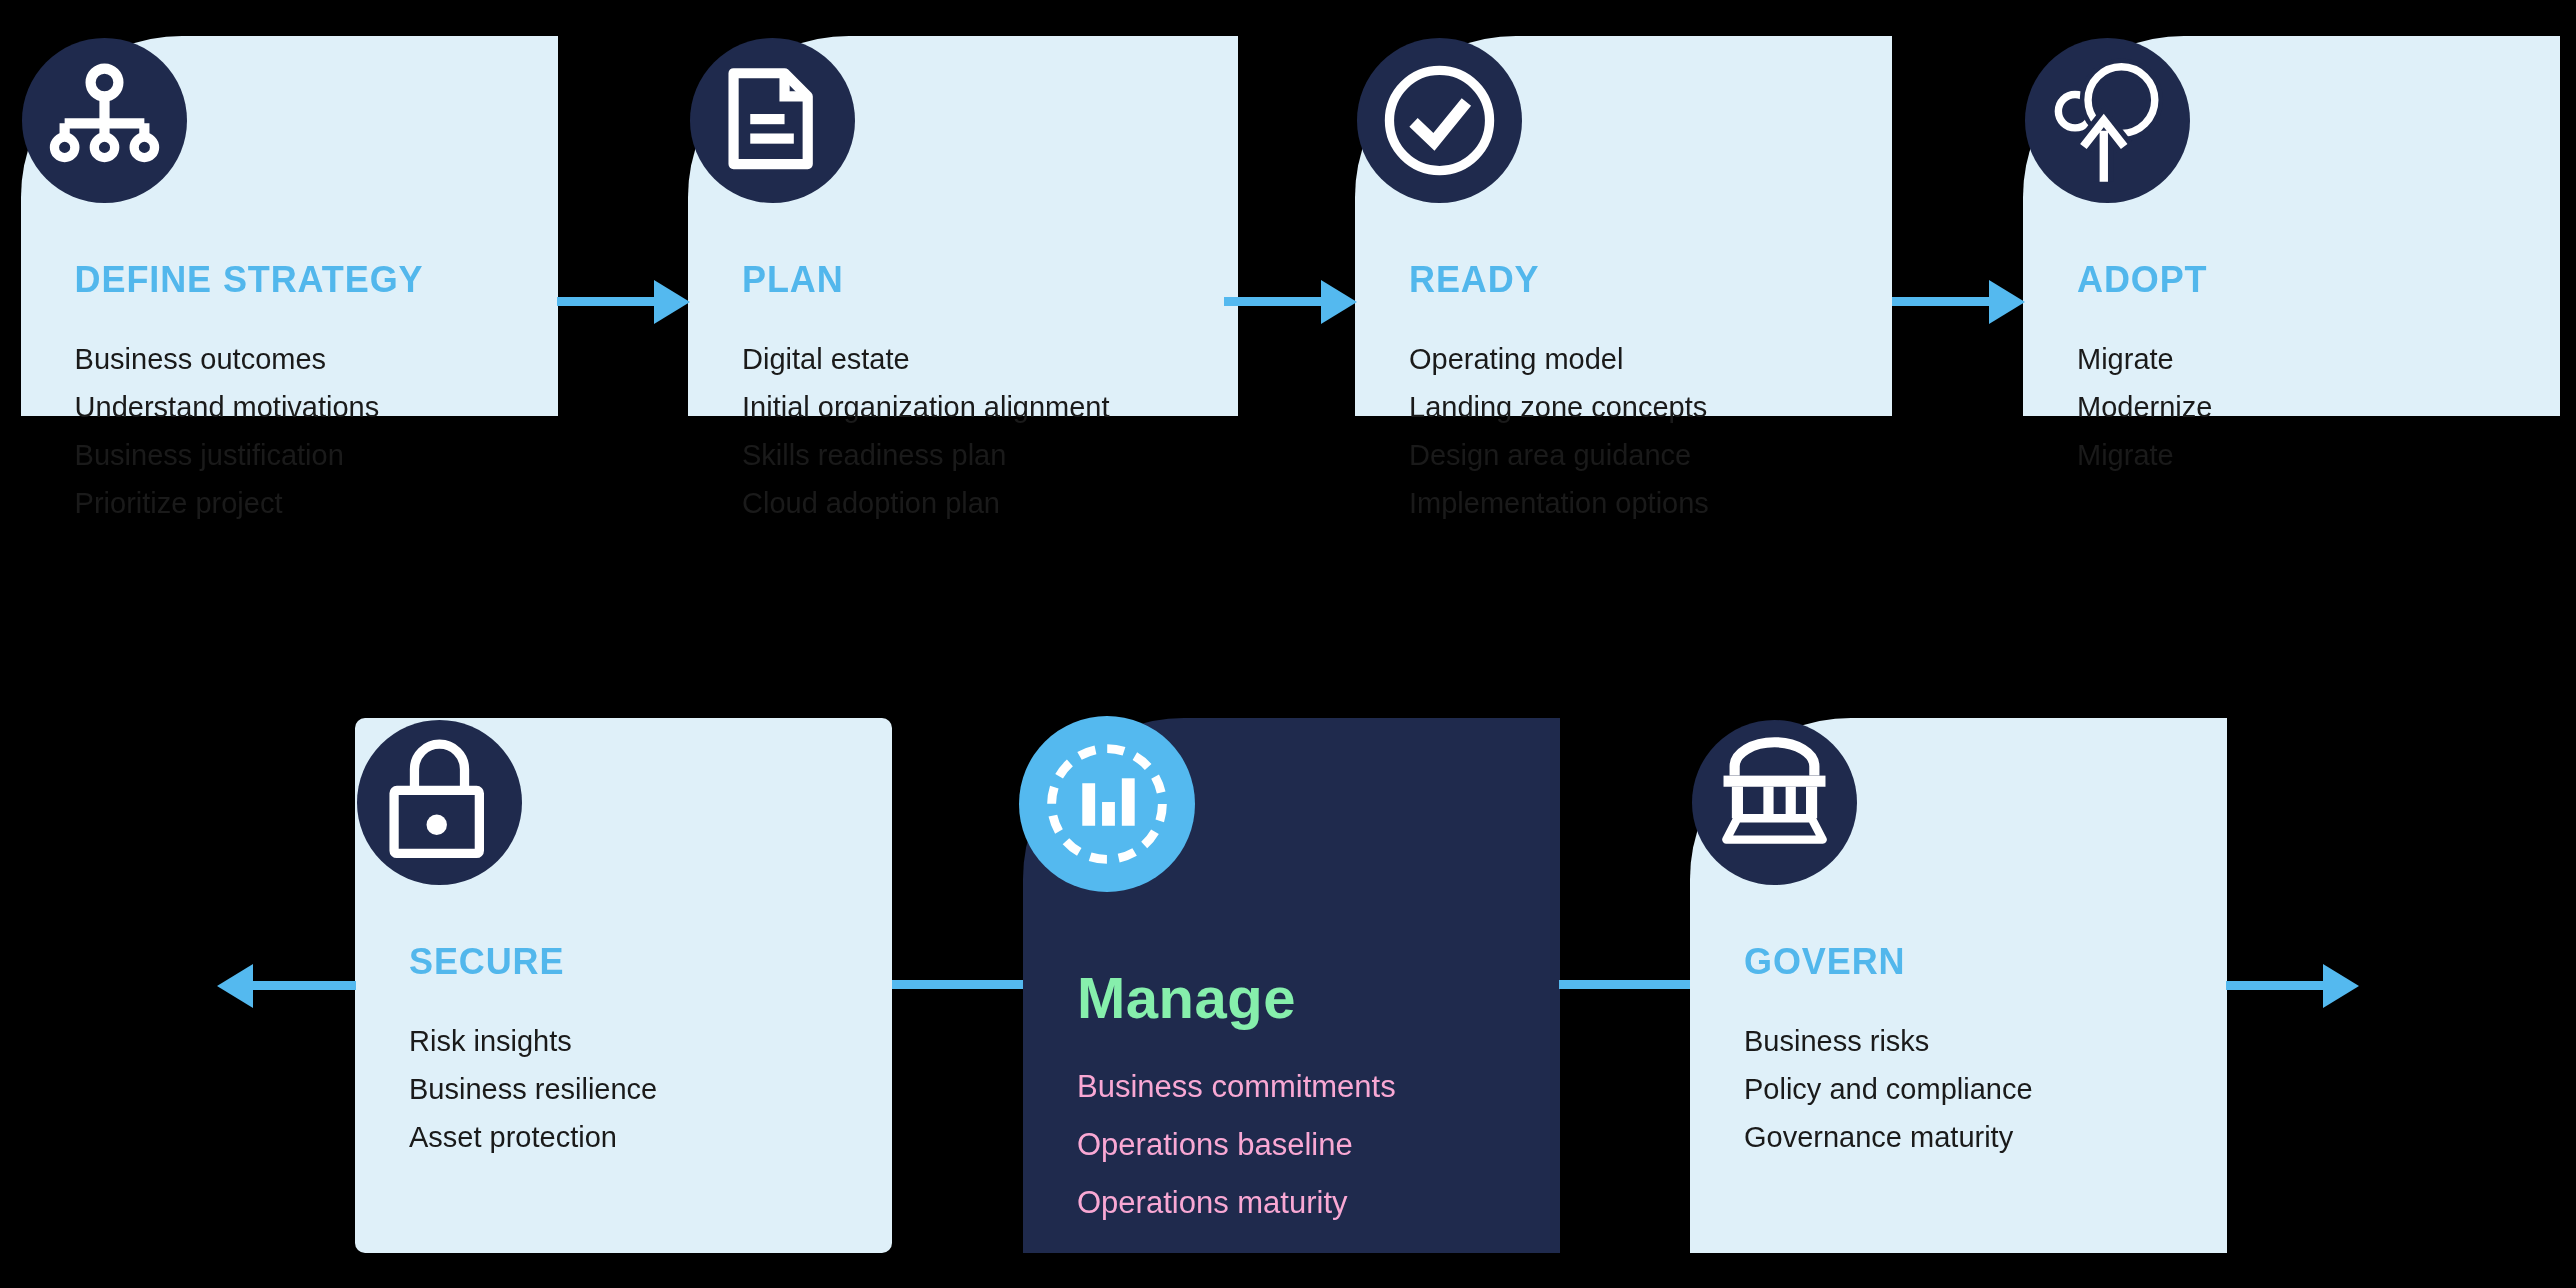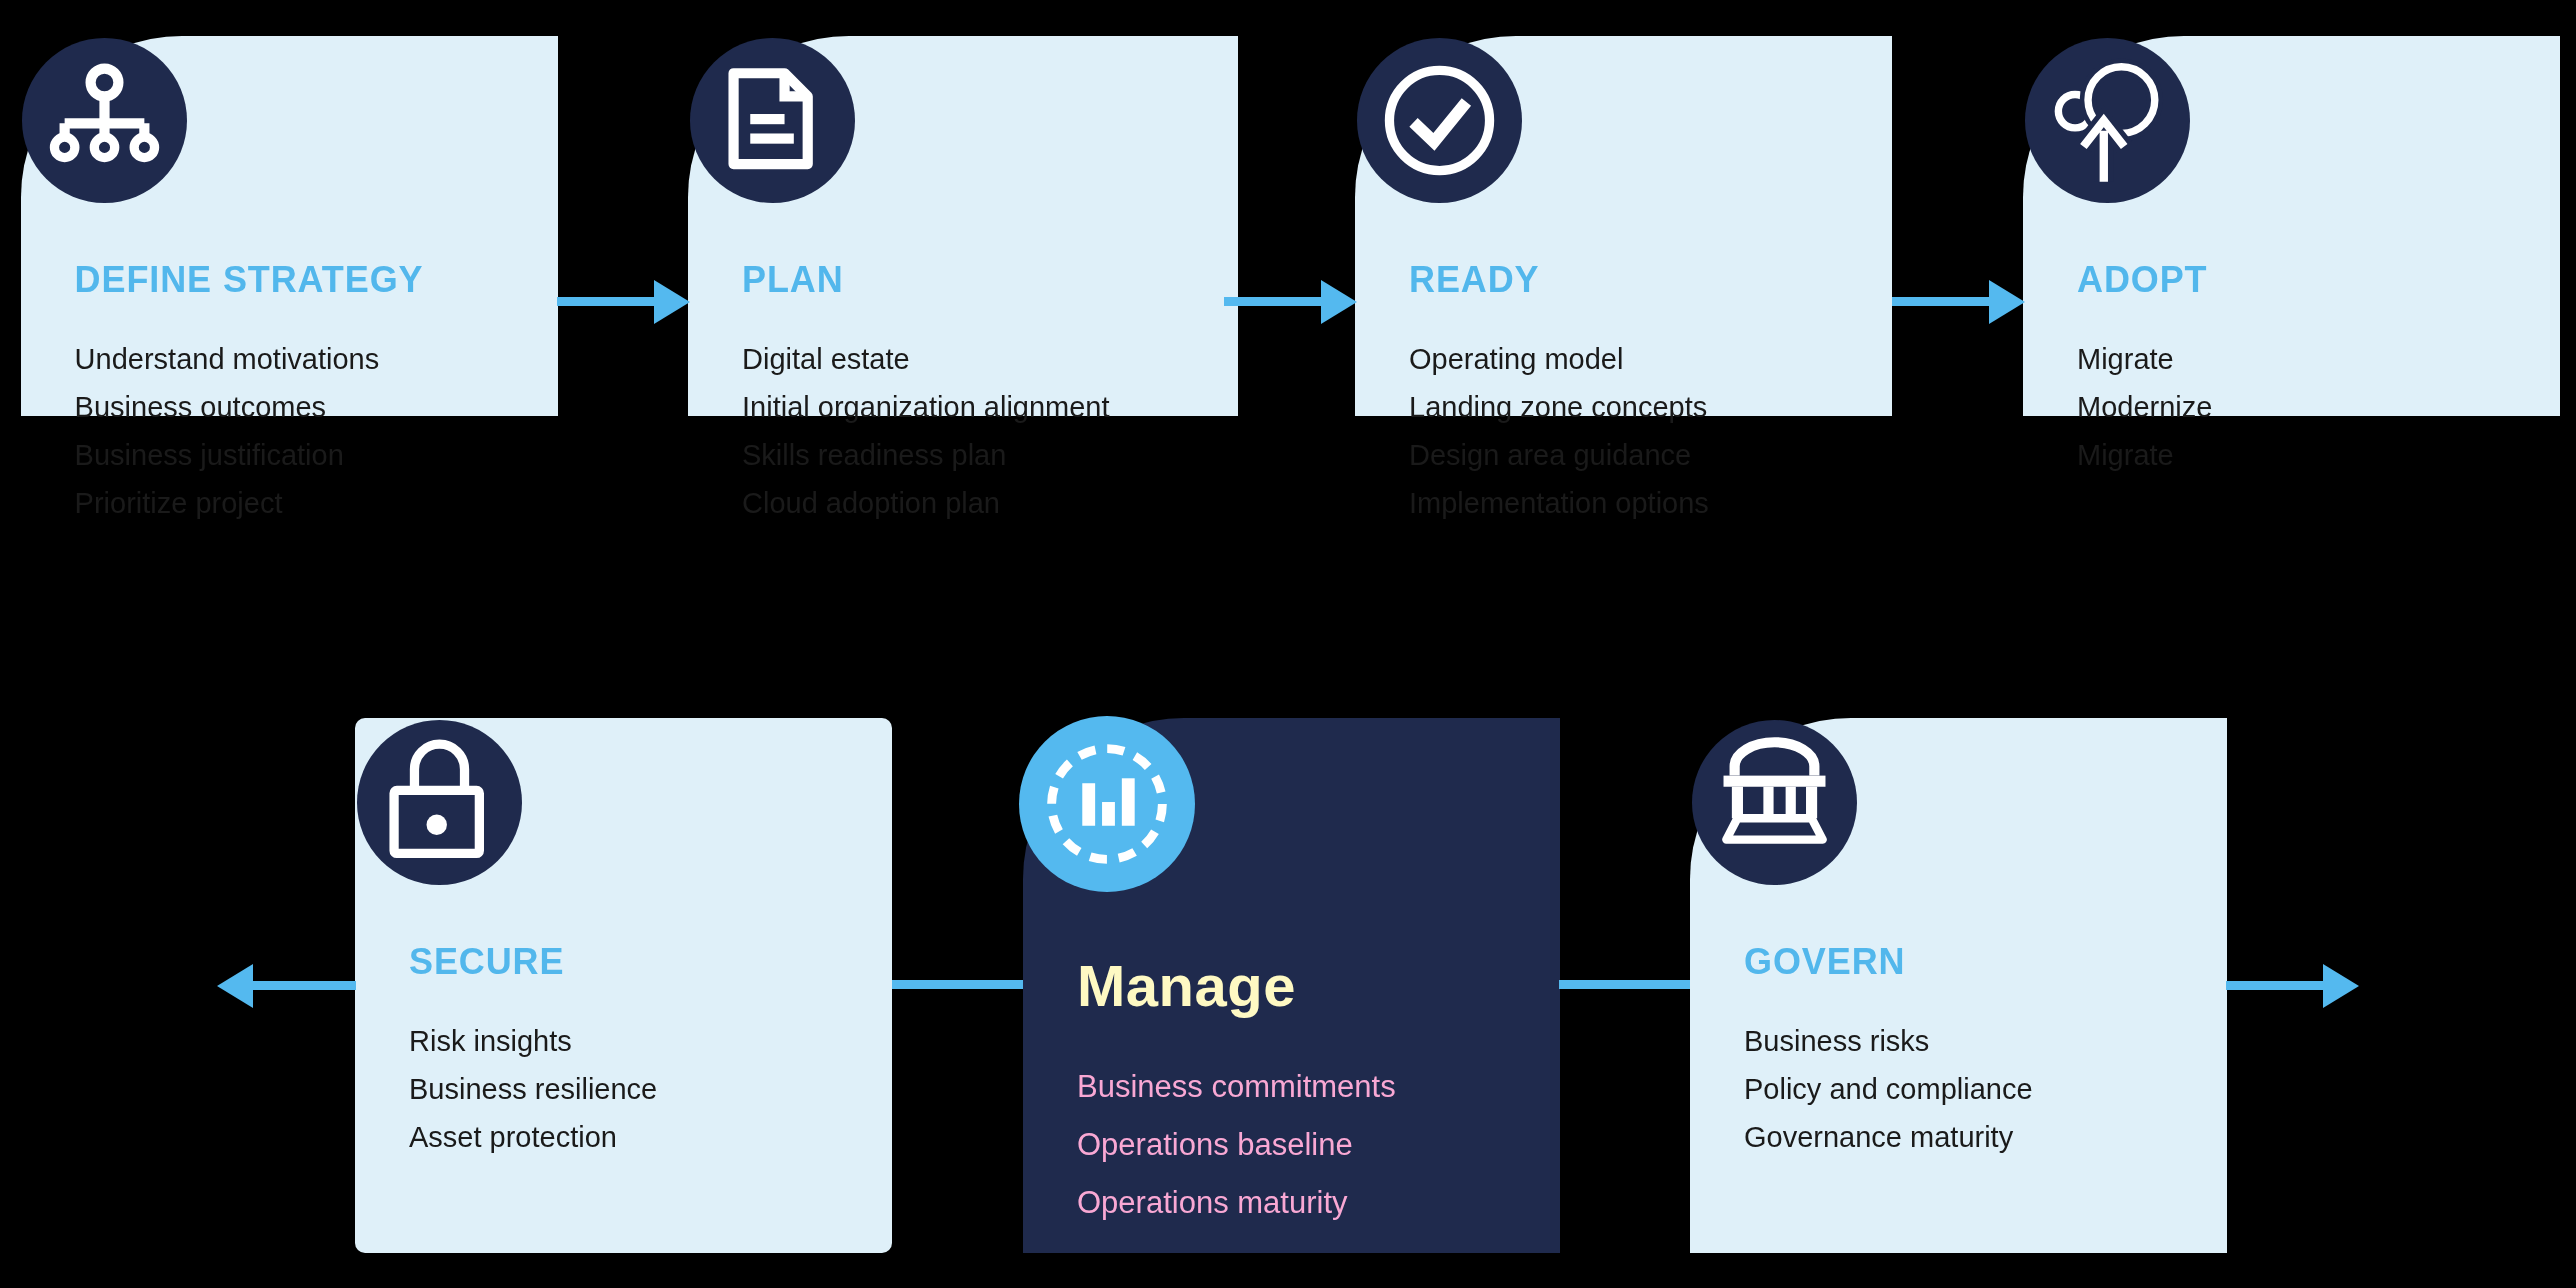--- a/index.html
+++ b/index.html
@@ -18,21 +18,21 @@
 
   .icon-circle{position:absolute;left:1.9px;top:1.9px;width:165px;height:165px;border-radius:50%;
                background:#1f2a4d;}
   .icon-circle svg{position:absolute;left:0;top:0;width:100%;height:100%;}
   .icon-circle--accent{background:#54b9ef;left:-3.7px;top:-1.9px;width:176px;height:176px;}
 
   .card-title{position:absolute;left:54px;top:224px;margin:0;
               font-size:36px;line-height:39px;font-weight:700;letter-spacing:0.9px;color:#52b7ec;}
   .card-items{position:absolute;left:54px;top:299px;margin:0;padding:0;list-style:none;
               font-size:29px;line-height:48px;color:#1a1a1a;font-weight:400;}
-  .card--dark .card-title{top:237px;font-size:58px;line-height:62px;letter-spacing:0.5px;color:#fef9c3;}
+  .card--dark .card-title{top:249px;font-size:58px;line-height:62px;letter-spacing:0.5px;color:#86efac;}
   .card--dark .card-items{top:340px;font-size:31px;line-height:58px;color:#f9a8d4;}
 
   .arrow{position:absolute;display:flex;align-items:center;height:45px;}
   .arrow .shaft{display:block;width:97px;height:9.3px;background:#54b9ef;}
   .arrow .head-right{display:block;width:0;height:0;
         border-top:22.4px solid transparent;border-bottom:22.4px solid transparent;
         border-left:36px solid #54b9ef;}
   .arrow .head-left{display:block;width:0;height:0;
         border-top:22.4px solid transparent;border-bottom:22.4px solid transparent;
         border-right:36px solid #54b9ef;}
@@ -48,22 +48,22 @@
       <svg viewBox="0 0 178 178" fill="none" stroke="#fff">
         <circle cx="89" cy="48" r="15" stroke-width="11"></circle>
         <path d="M89 63 V92 M46 92 H132 M46 92 V107 M89 92 V107 M132 92 V107" stroke-width="11"></path>
         <circle cx="46" cy="118" r="11" stroke-width="10"></circle>
         <circle cx="89" cy="118" r="11" stroke-width="10"></circle>
         <circle cx="132" cy="118" r="11" stroke-width="10"></circle>
       </svg>
     </div>
     <h2 class="card-title">DEFINE STRATEGY</h2>
     <ul class="card-items">
+      <li>Business outcomes</li>
       <li>Understand motivations</li>
-      <li>Business outcomes</li>
       <li>Business justification</li>
       <li>Prioritize project</li>
     </ul>
   </section>
 
   <section class="card" id="card-plan">
     <div class="icon-circle">
       <svg viewBox="0 0 178 178" fill="none" stroke="#fff">
         <path d="M47 38 H102 L127 63 V136 H47 Z" stroke-width="11" stroke-linejoin="round"></path>
         <path d="M102 38 V63 H127" stroke-width="11"></path>

